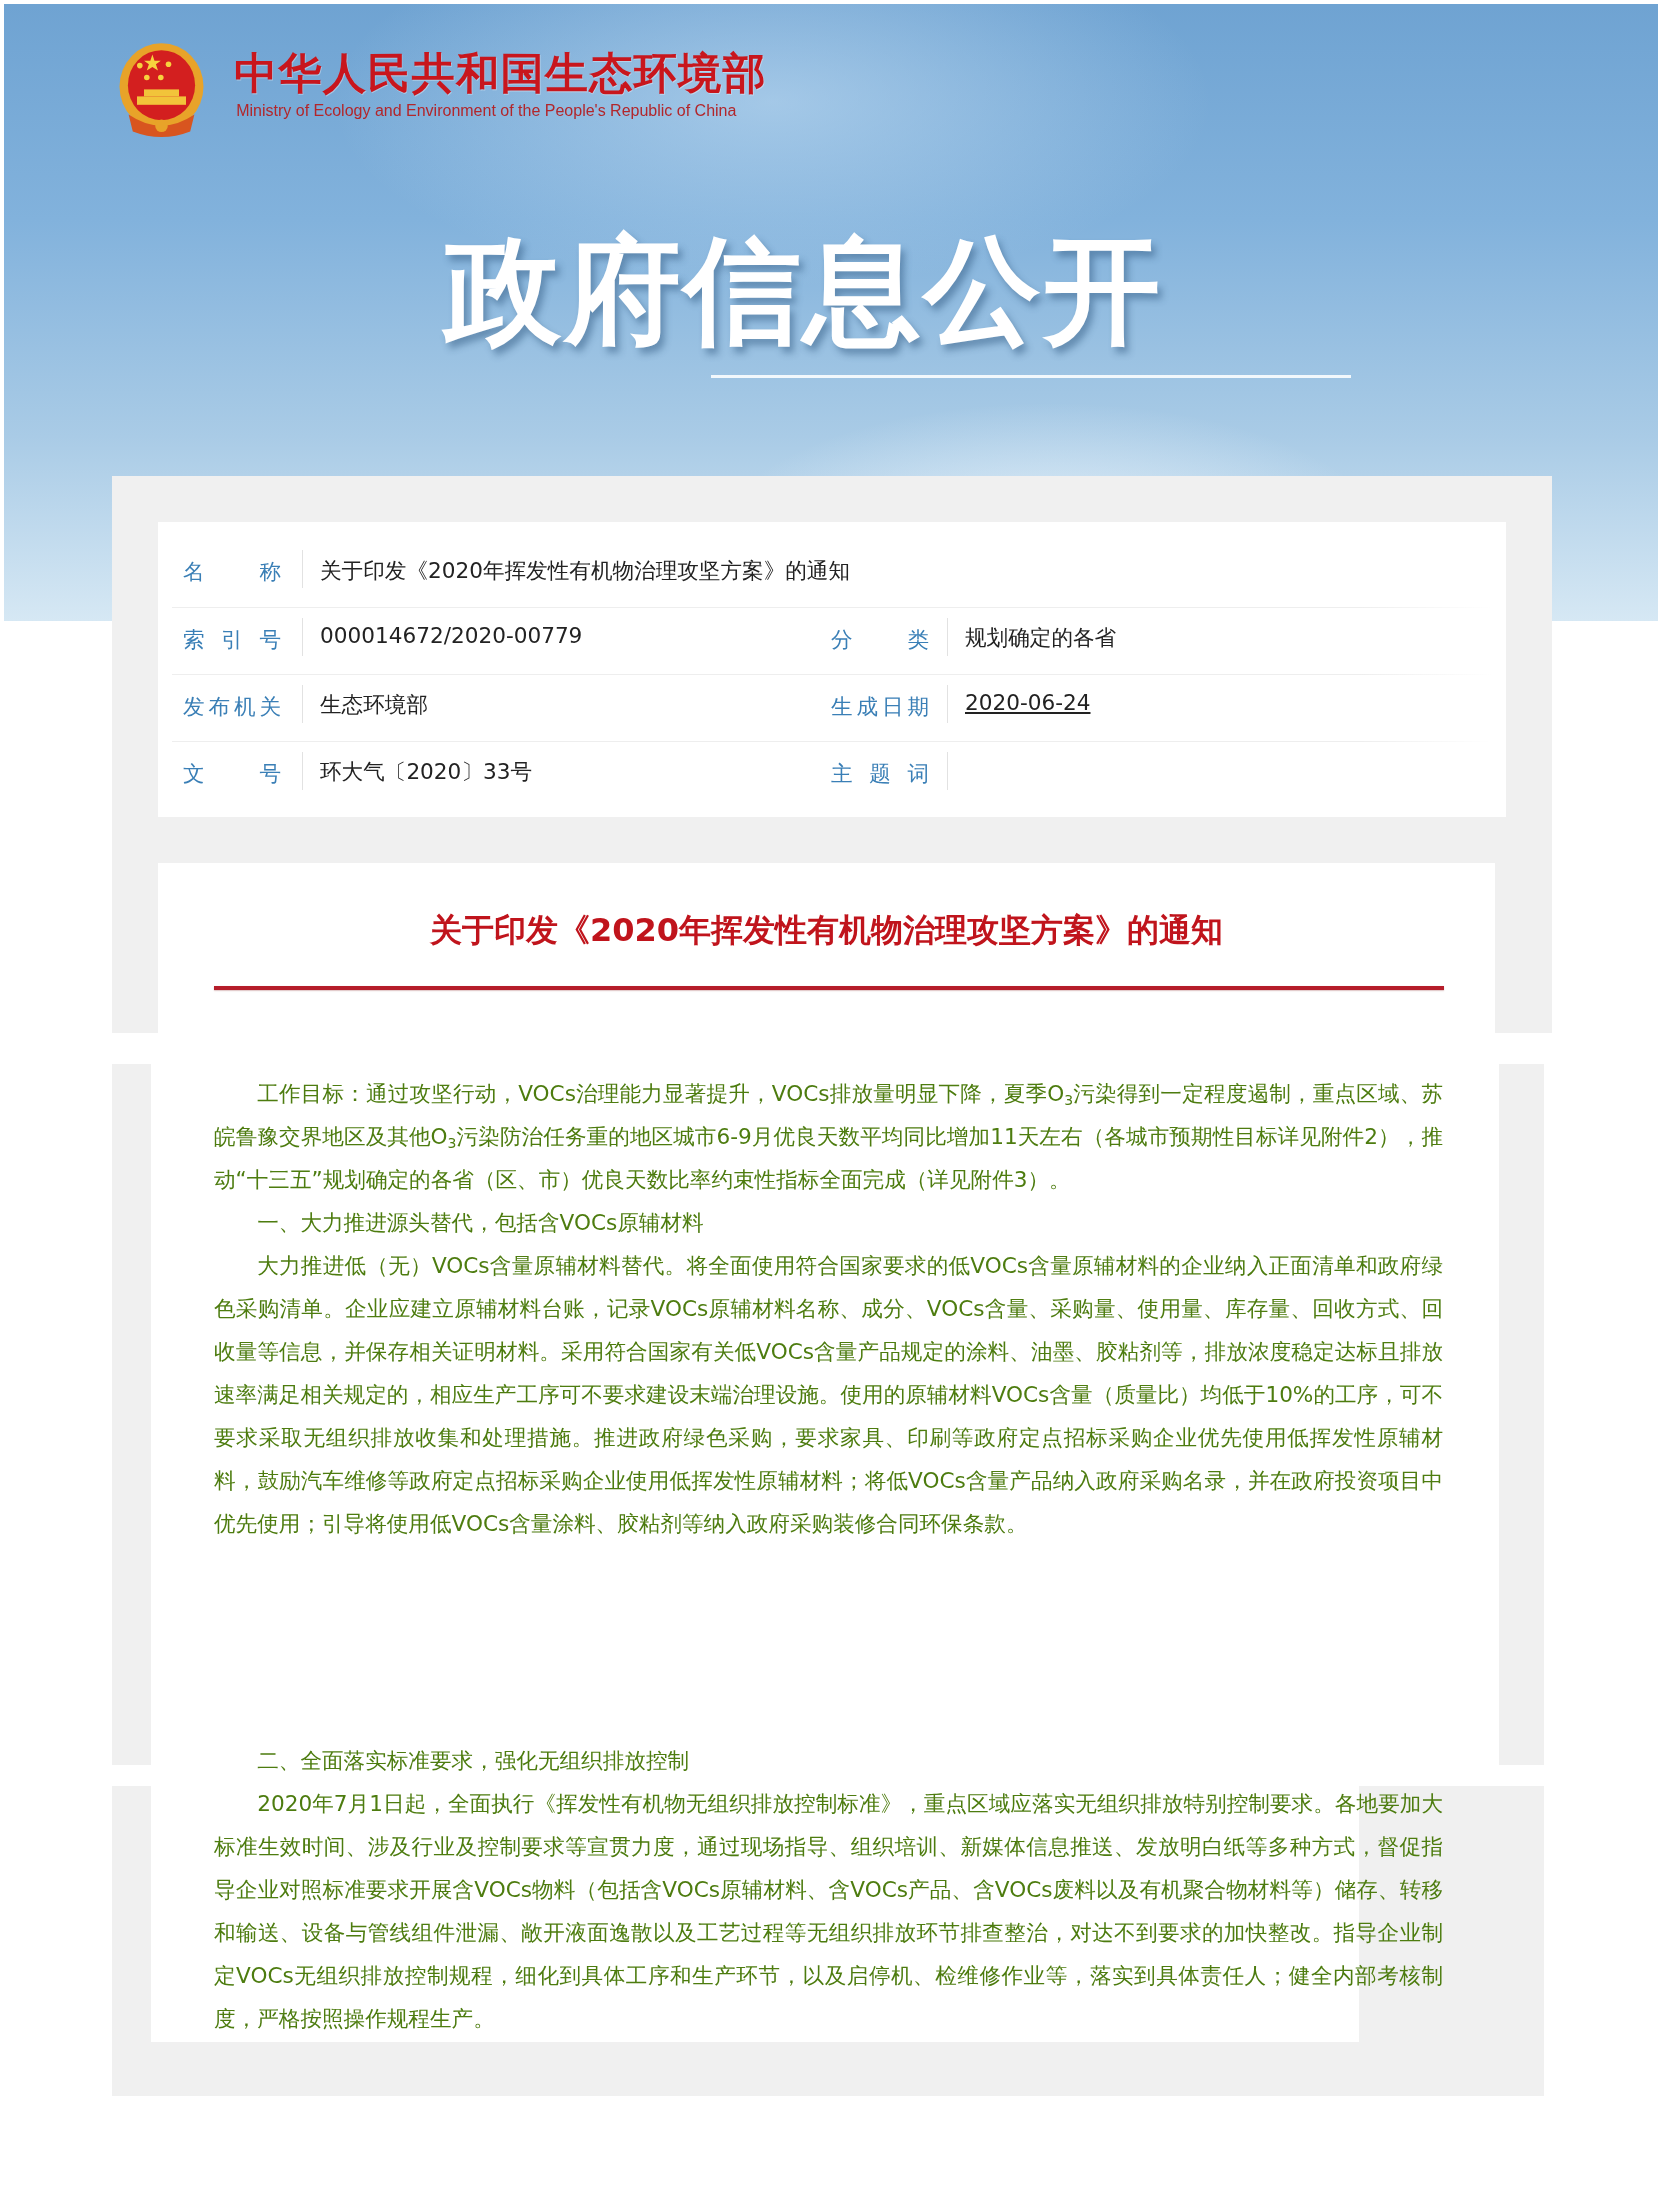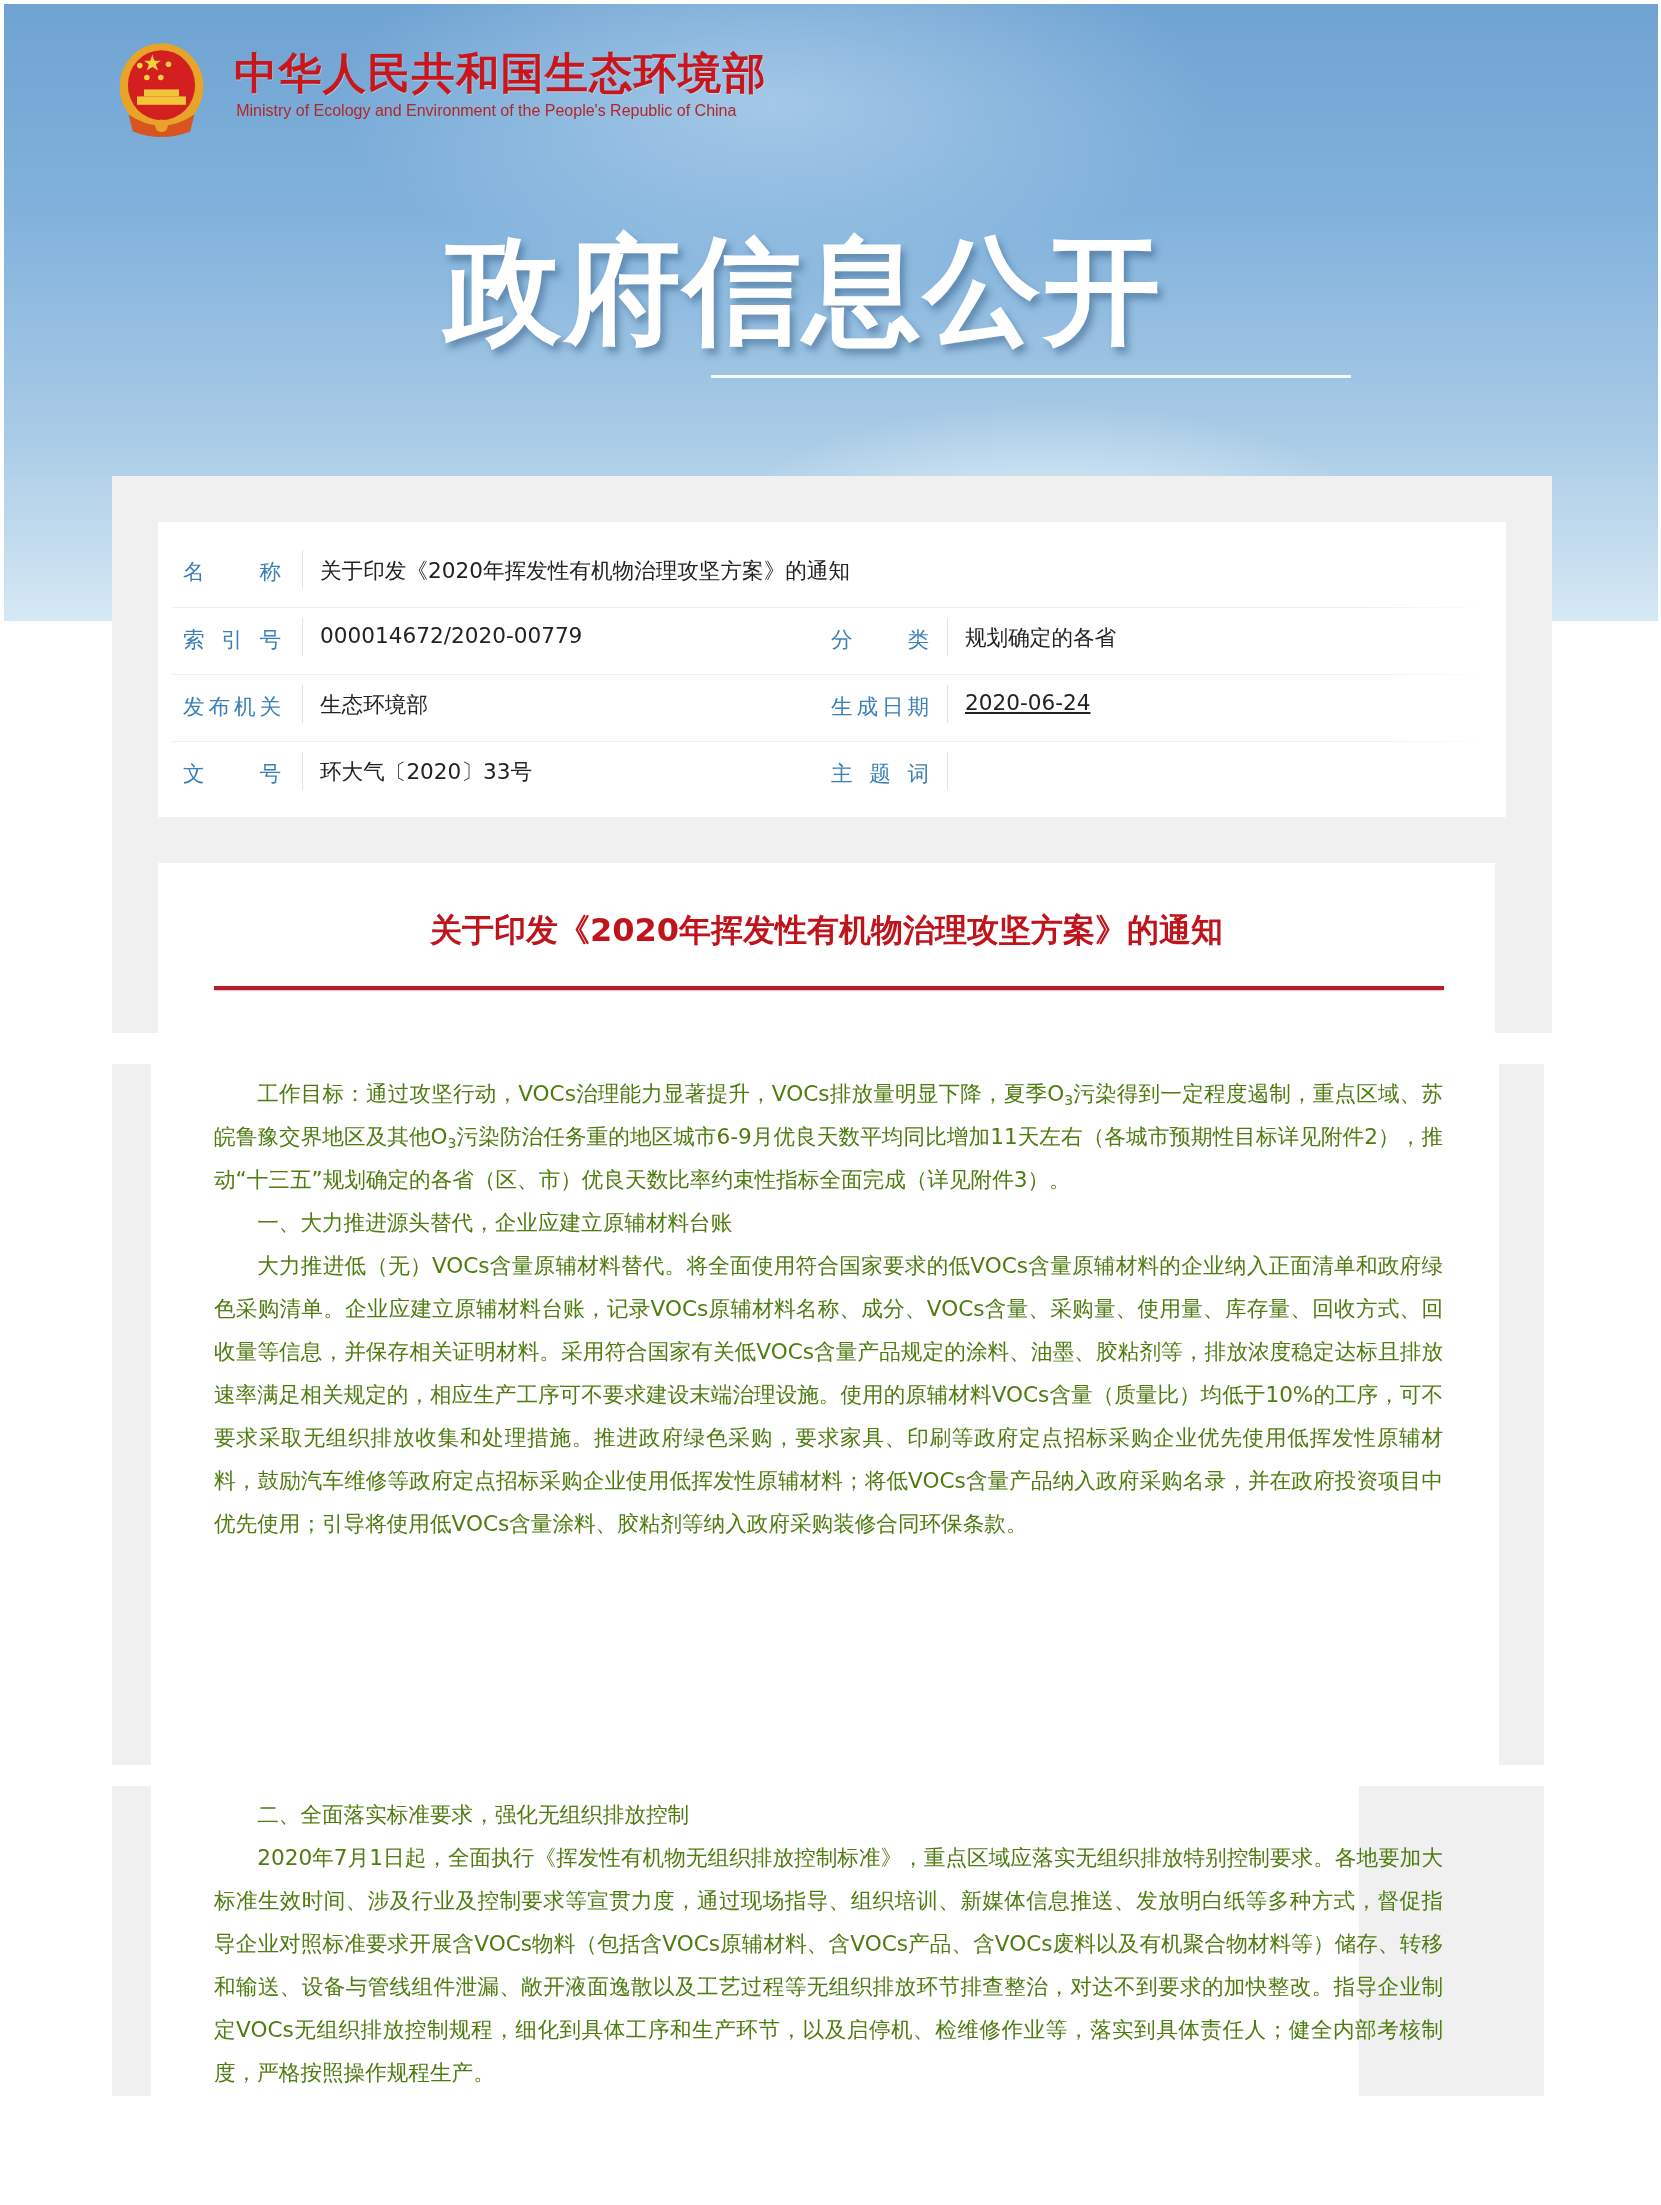--- a/index.html
+++ b/index.html
@@ -170,25 +170,25 @@
 
 <div class="card" style="left:158px; top:863px; width:1337px; height:170px;">
   <div class="doc-title" style="top:46px;">关于印发《2020年挥发性有机物治理攻坚方案》的通知</div>
   <div class="doc-rule" style="left:56px; top:123px; width:1230px;"></div>
 </div>
 
 <div class="frame" style="left:112px; top:1064px; width:1432px; height:701px;"></div>
 <div class="card" style="left:151px; top:1064px; width:1348px; height:701px;">
   <div class="body-text" style="left:63px; top:8.4px; width:1229px;">
     <p><span>工作目标：通过攻坚行动，VOCs治理能力显著提升，VOCs排放量明显下降，夏季O</span><sub>3</sub><span>污染得到一定程度遏制，重点区域、苏皖鲁豫交界地区及其他O</span><sub>3</sub><span>污染防治任务重的地区城市6-9月优良天数平均同比增加11天左右（各城市预期性目标详见附件2），推动“十三五”规划确定的各省（区、市）优良天数比率约束性指标全面完成（详见附件3）。</span></p>
-    <p>一、大力推进源头替代，企业应建立原辅材料台账</p>
+    <p>一、大力推进源头替代，包括含VOCs原辅材料</p>
     <p>大力推进低（无）VOCs含量原辅材料替代。将全面使用符合国家要求的低VOCs含量原辅材料的企业纳入正面清单和政府绿色采购清单。企业应建立原辅材料台账，记录VOCs原辅材料名称、成分、VOCs含量、采购量、使用量、库存量、回收方式、回收量等信息，并保存相关证明材料。采用符合国家有关低VOCs含量产品规定的涂料、油墨、胶粘剂等，排放浓度稳定达标且排放速率满足相关规定的，相应生产工序可不要求建设末端治理设施。使用的原辅材料VOCs含量（质量比）均低于10%的工序，可不要求采取无组织排放收集和处理措施。推进政府绿色采购，要求家具、印刷等政府定点招标采购企业优先使用低挥发性原辅材料，鼓励汽车维修等政府定点招标采购企业使用低挥发性原辅材料；将低VOCs含量产品纳入政府采购名录，并在政府投资项目中优先使用；引导将使用低VOCs含量涂料、胶粘剂等纳入政府采购装修合同环保条款。</p>
   </div>
 </div>
 
 <div class="frame" style="left:112px; top:1786px; width:1432px; height:310px;"></div>
-<div class="card" style="left:151px; top:1786px; width:1208px; height:310px;">
+<div class="card" style="left:151px; top:1732px; width:1208px; height:310px;">
   <div class="body-text" style="left:63px; top:7px; width:1229px;">
     <p>二、全面落实标准要求，强化无组织排放控制</p>
     <p>2020年7月1日起，全面执行《挥发性有机物无组织排放控制标准》，重点区域应落实无组织排放特别控制要求。各地要加大标准生效时间、涉及行业及控制要求等宣贯力度，通过现场指导、组织培训、新媒体信息推送、发放明白纸等多种方式，督促指导企业对照标准要求开展含VOCs物料（包括含VOCs原辅材料、含VOCs产品、含VOCs废料以及有机聚合物材料等）储存、转移和输送、设备与管线组件泄漏、敞开液面逸散以及工艺过程等无组织排放环节排查整治，对达不到要求的加快整改。指导企业制定VOCs无组织排放控制规程，细化到具体工序和生产环节，以及启停机、检维修作业等，落实到具体责任人；健全内部考核制度，严格按照操作规程生产。</p>
   </div>
 </div>
 
 
 </body></html>

